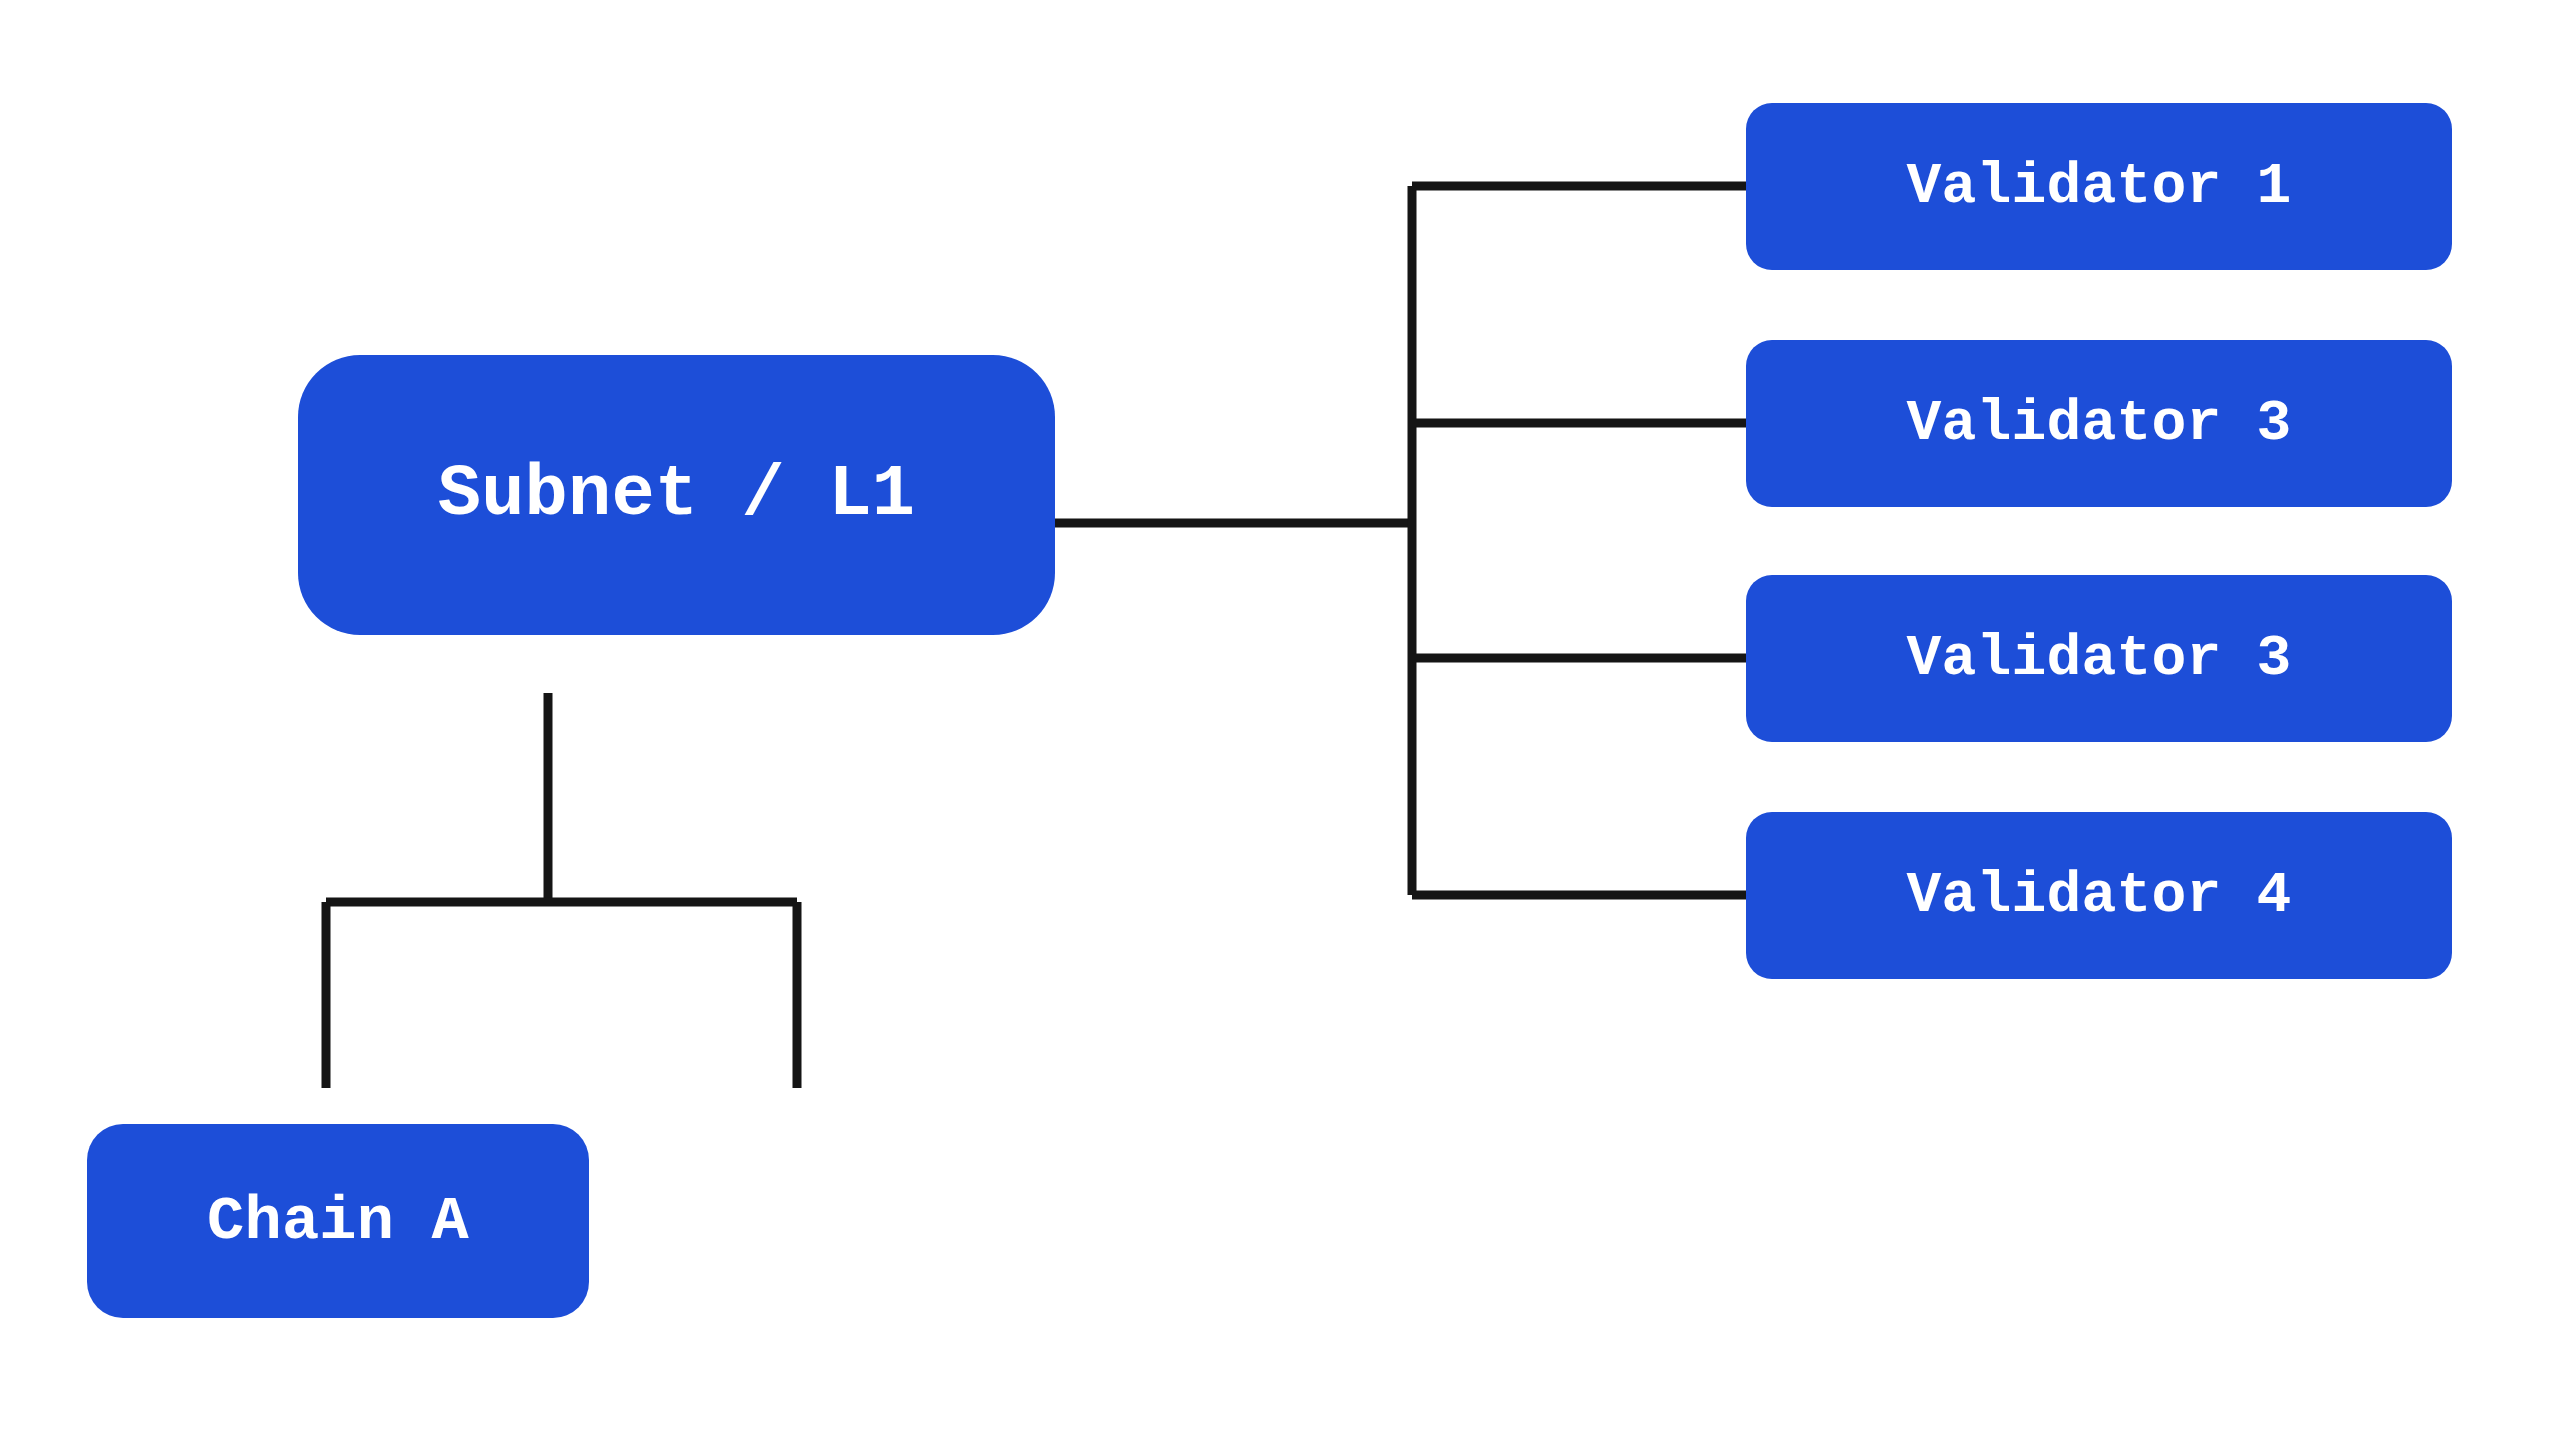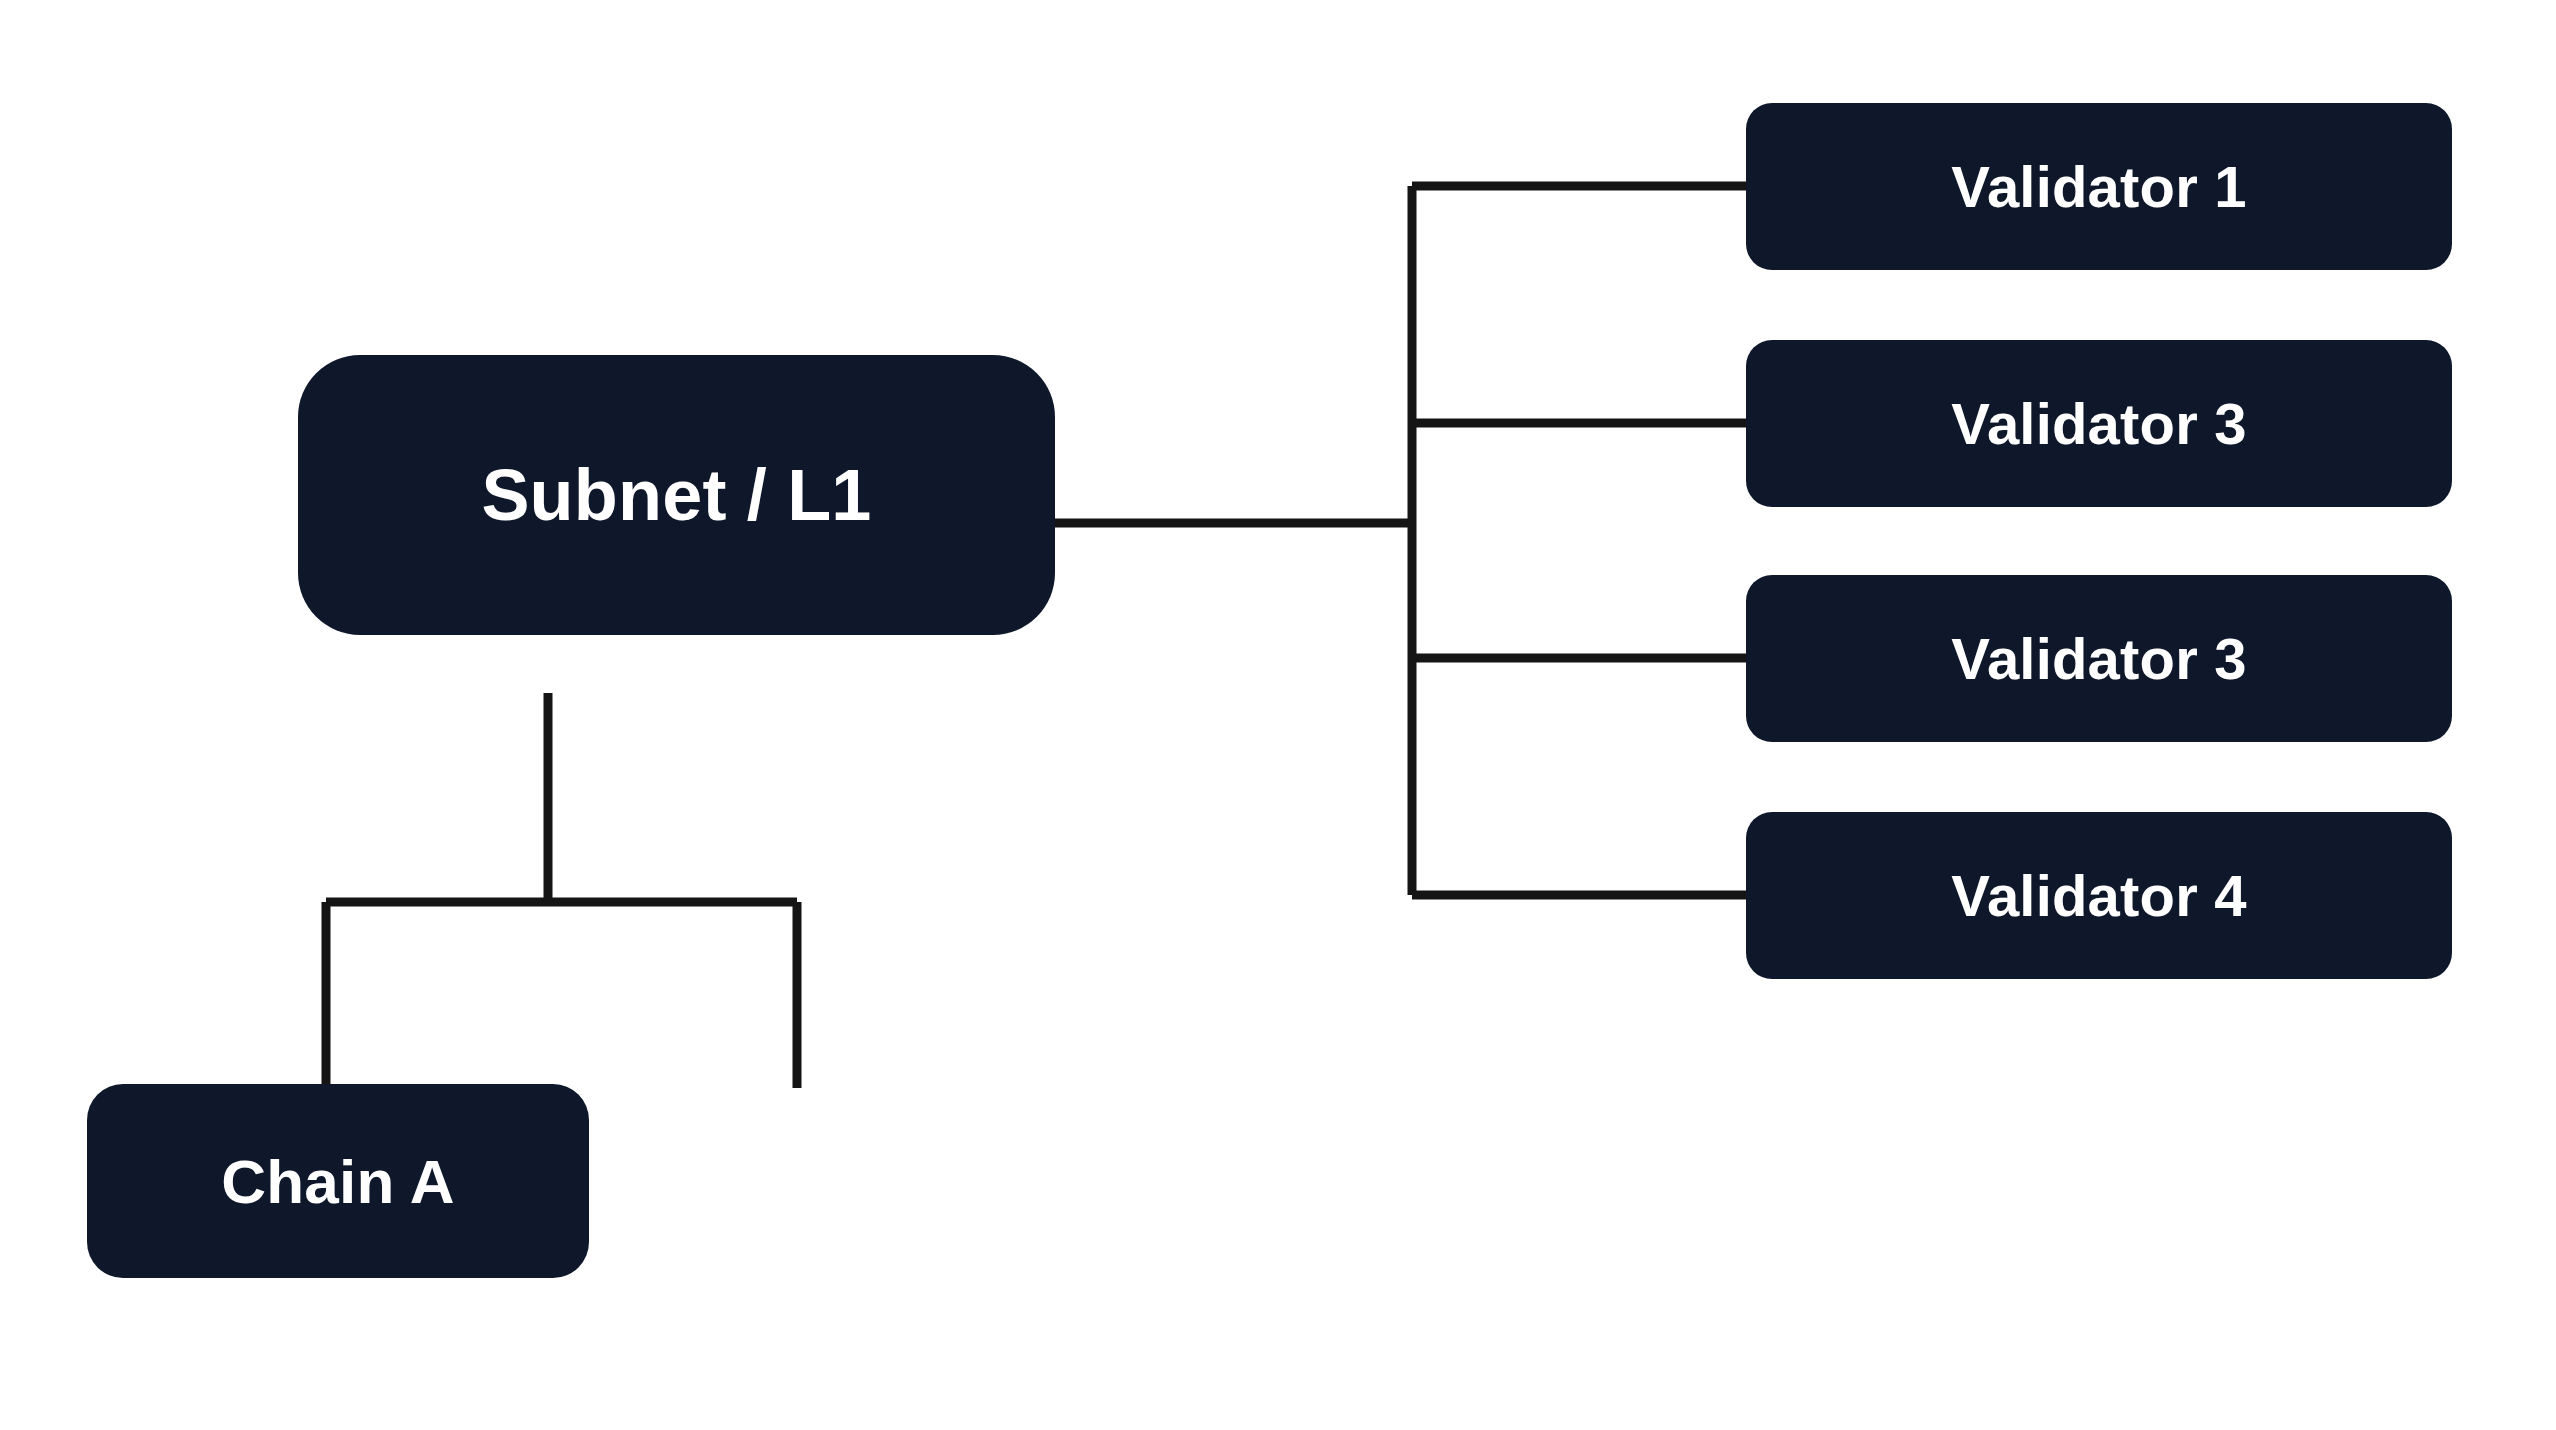--- a/index.html
+++ b/index.html
@@ -21,26 +21,27 @@
     top: 0;
     width: 2556px;
     height: 1430px;
   }
   .node {
     position: absolute;
     box-sizing: border-box;
     display: flex;
     align-items: center;
     justify-content: center;
-    background: #0f172a;
+    background: #1d4ed8;
     color: #ffffff;
     font-weight: bold;
     letter-spacing: 0.2px;
     text-align: center;
     user-select: none;
+    font-family: Liberation Mono, monospace;
   }
   .node-root {
     left: 298px;
     top: 355px;
     width: 757px;
     height: 280px;
     border-radius: 62px;
     font-size: 72px;
   }
   .node-validator {
@@ -54,21 +55,21 @@
   .v2 { top: 340px; }
   .v3 { top: 575px; }
   .v4 { top: 812px; }
   .node-chain {
     top: 1084px;
     width: 502px;
     height: 194px;
     border-radius: 36px;
     font-size: 62px;
   }
-  .chain-a { left: 87px; }
+  .chain-a { left: 87px; margin-top: 40px; }
   .chain-b { left: 812px; }
 </style>
 </head>
 <body>
 
 <div id="stage">
 
   <svg id="edges" viewBox="0 0 2556 1430" xmlns="http://www.w3.org/2000/svg">
     <g fill="none" stroke="#151515" stroke-width="9" stroke-linecap="butt">
 

